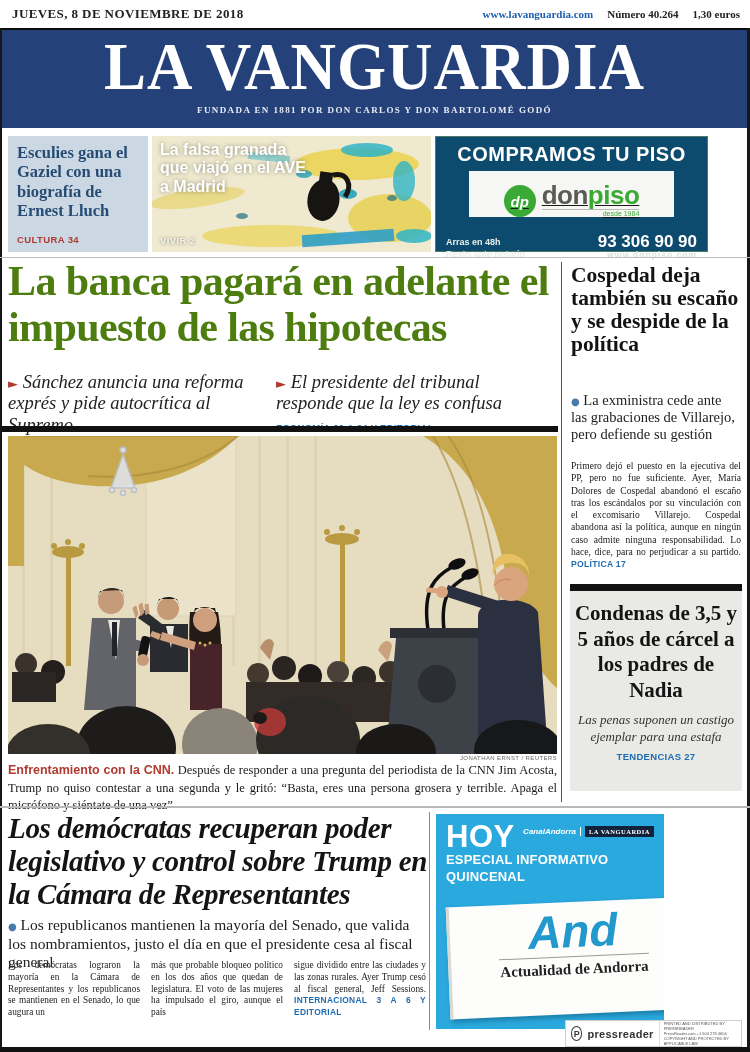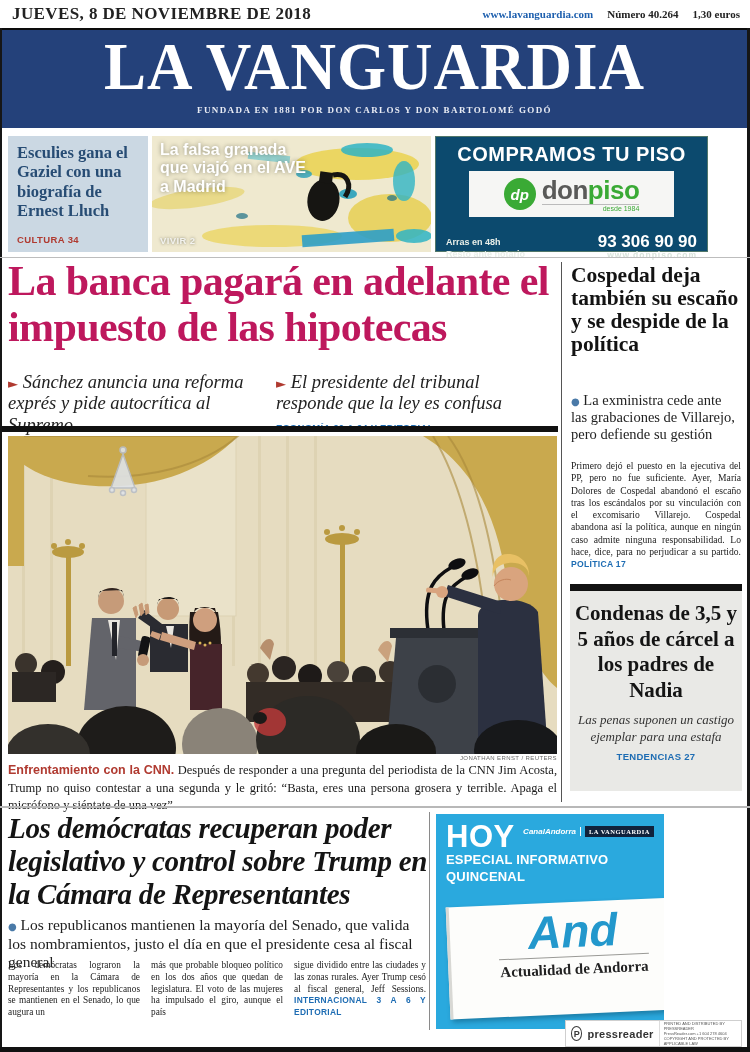--- a/index.html
+++ b/index.html
@@ -9,21 +9,21 @@
   .sans{font-family:"Liberation Sans",sans-serif;}
 
   
   .frame-left{left:0;top:28px;width:2px;height:1024px;background:#161616;}
   .frame-right{left:747px;top:28px;width:3px;height:1024px;background:#161616;}
   .frame-bottom{left:0;top:1047px;width:750px;height:5px;background:#111;}
 
   
   .topbar{left:0;top:0;width:750px;height:28px;display:flex;align-items:center;
           justify-content:space-between;box-sizing:border-box;padding:0 10px 0 12px;}
-  .topbar .date{font-size:17px;font-weight:bold;letter-spacing:.4px;color:#222;}
+  .topbar .date{font-size:13px;font-weight:bold;letter-spacing:.4px;color:#222;}
   .topbar .right{display:flex;gap:14px;align-items:flex-end;font-size:11px;font-weight:bold;}
   .topbar .site{color:#1d5fae;}
   .topbar .issue,.topbar .price{color:#222;}
 
   
   .masthead{left:2px;top:28px;width:745px;height:100px;background:#24417a;border-top:2px solid #0c0c0c;
             box-sizing:border-box;text-align:center;}
   .masthead .title{display:block;margin-top:1px;font-size:63px;font-weight:bold;color:#fff;
                    letter-spacing:1px;line-height:72px;transform:scaleY(1.06);}
   .masthead .founding{display:block;margin-top:2px;font-size:9px;font-weight:bold;color:#e9ecf4;letter-spacing:1.4px;}
@@ -37,36 +37,36 @@
   .teaser-vivir svg{position:absolute;left:0;top:0;}
   .teaser-vivir .hl{position:absolute;left:8px;top:5px;width:150px;font-size:16px;font-weight:bold;color:#fff;
                     line-height:1.15;text-shadow:0 0 4px rgba(60,60,40,.55);}
   .teaser-vivir .sec{position:absolute;left:8px;bottom:6px;font-size:9.5px;font-weight:bold;color:#f3f3ef;
                      letter-spacing:.4px;text-shadow:0 0 3px rgba(60,60,40,.6);}
 
   .donpiso{left:435px;top:136px;width:273px;height:116px;background:#0c4a6e;box-sizing:border-box;
            border:1px solid #51776a;padding:6px 10px;}
   .donpiso .title{text-align:center;font-size:20px;font-weight:bold;color:#fff;letter-spacing:.5px;}
   .donpiso .logobox{margin:5px auto 16px;width:205px;height:46px;background:#f6f6f4;display:flex;
-                    align-items:center;justify-content:center;gap:6px;}
+                    align-items:flex-end;justify-content:center;gap:6px;text-decoration:underline;}
   .donpiso .dp{width:32px;height:32px;border-radius:50%;background:#3aaa35;color:#fff;display:flex;
                align-items:center;justify-content:center;font-size:15px;font-weight:bold;font-style:italic;}
   .donpiso .nm{font-size:26px;font-weight:bold;letter-spacing:-.5px;line-height:1;}
   .donpiso .nm .d1{color:#5a5a58;}
   .donpiso .nm .d2{color:#3aaa35;}
   .donpiso .since{font-size:7px;color:#3aaa35;text-align:right;display:block;border-top:1px solid #bbb;margin-top:1px;}
   .donpiso .bottom{display:flex;justify-content:space-between;align-items:flex-end;margin-top:6px;}
   .donpiso .bl{font-size:9px;font-weight:bold;color:#e9efe9;line-height:1.35;}
   .donpiso .phone{font-size:17px;font-weight:bold;color:#fff;line-height:1;text-align:right;}
   .donpiso .web{font-size:8.5px;font-weight:bold;color:#d9e4dc;letter-spacing:1px;text-align:right;}
 
   .rule-under-teasers{left:0;top:257px;width:750px;height:1px;background:#bdbdbd;}
 
   
-  .main-headline{left:8px;top:258px;width:552px;font-size:42px;font-weight:bold;color:#be185d;
+  .main-headline{left:8px;top:258px;width:552px;font-size:42px;font-weight:bold;color:#4d7c0f;
                  line-height:1.1;letter-spacing:-.6px;}
   .bullets{left:8px;top:372px;width:552px;display:flex;}
   .bullets .b{width:268px;font-size:18.5px;font-style:italic;color:#222;line-height:1.15;}
   .arrow{color:#b03a30;font-family:"DejaVu Sans",sans-serif;font-style:normal;font-size:13px;}
   .seclink{font-family:"Liberation Sans",sans-serif;font-style:normal;font-size:9.5px;font-weight:bold;
            color:#1d6cb3;letter-spacing:.3px;}
 
   .photo-topbar{left:2px;top:426px;width:556px;height:6px;background:#111;}
   .photo{left:8px;top:436px;width:549px;height:318px;overflow:hidden;background:#e6dcc0;}
   .credit{left:300px;top:755px;width:257px;text-align:right;font-size:6px;color:#6a6a6a;

